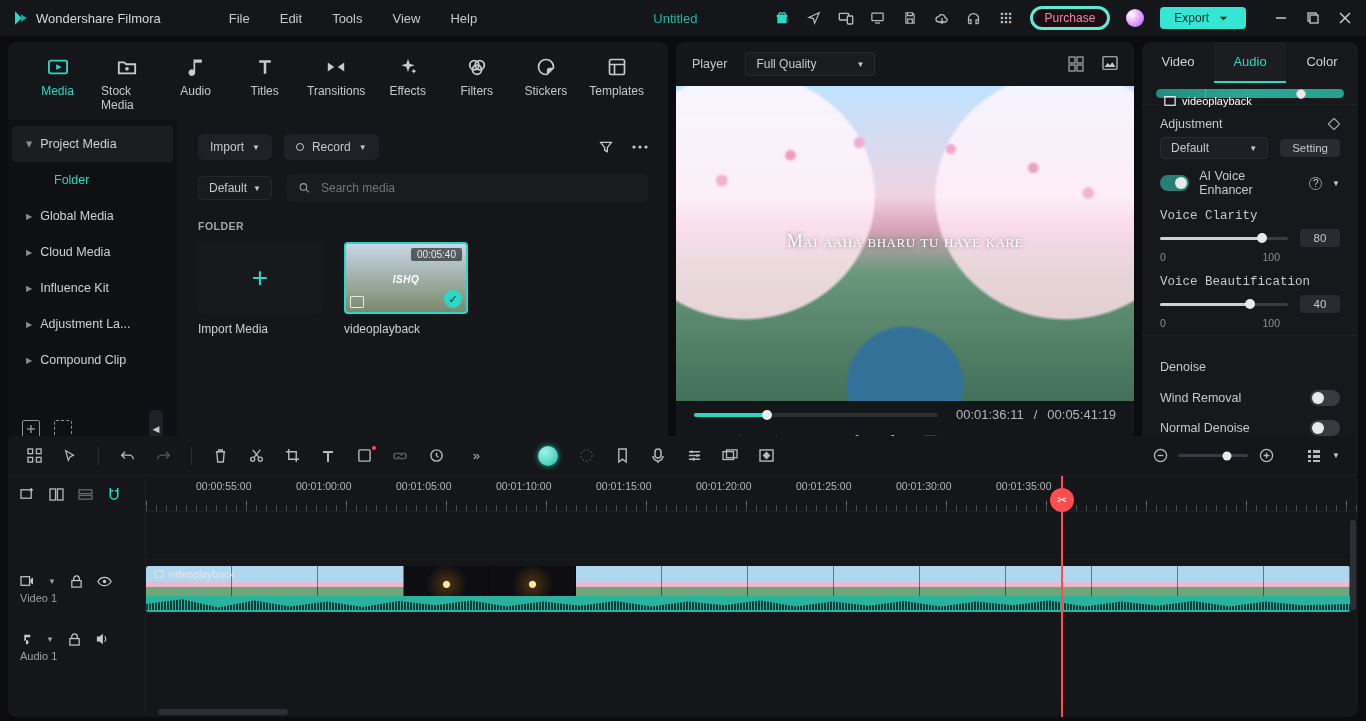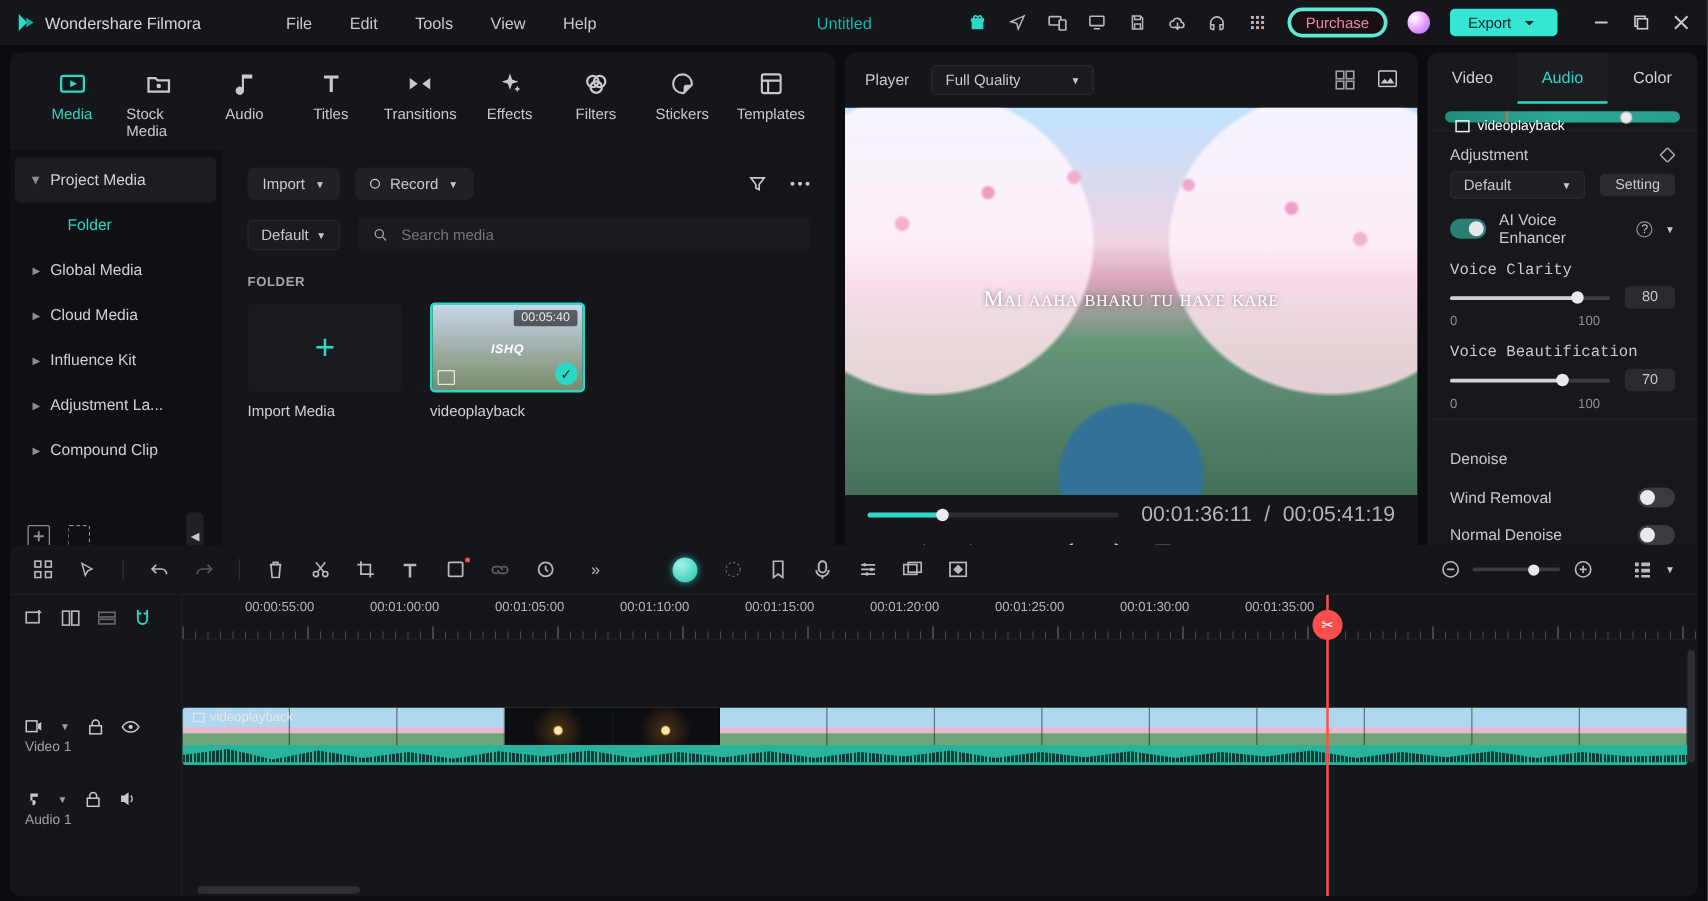--- a/index.html
+++ b/index.html
@@ -84,21 +84,21 @@
 }
 .blossom { position:absolute; inset:0; background:
   radial-gradient(ellipse 40% 55% at 15% 35%,#f2b4cf 0 70%,transparent 72%),
   radial-gradient(ellipse 40% 55% at 85% 35%,#eda8c7 0 70%,transparent 72%);
   mix-blend-mode:screen; opacity:.9;}
 .subtitle { position:absolute; left:0; right:0; top:46%; text-align:center; font-family:"Times New Roman",serif; font-variant:small-caps; letter-spacing:0.5px; color:#fff; font-size:18px; text-shadow:0 0 4px rgba(0,0,0,.5);}
 .pv-progress { padding:6px 18px 4px; display:flex; align-items:center; gap:18px; }
 .pbar { flex:1; height:4px; background:#2c2d32; border-radius:2px; position:relative; }
 .pbar .fill { position:absolute; left:0; top:0; bottom:0; width:30%; background:#2bd8c6; border-radius:2px;}
 .pbar .knob { position:absolute; left:30%; top:50%; transform:translate(-50%,-50%); width:10px;height:10px; border-radius:50%; background:#e9eaec;}
-.times { display:flex; align-items:center; gap:10px; font-size:17px; color:#b4b6ba; }
+.times { display:flex; align-items:center; gap:10px; font-size:13px; color:#b4b6ba; }
 .pv-controls { display:flex; align-items:center; gap:22px; padding:8px 20px 14px; }
 .pv-controls .sp { flex:1; }
 .pv-controls .c { width:16px;height:16px; display:flex;align-items:center;justify-content:center; color:#c7c9cc; }
 
 
 .inspector { width:272px; background:#17181c; border-radius:8px; display:flex; flex-direction:column; overflow:hidden; }
 .insp-tabs { display:flex; }
 .insp-tabs .t { flex:1; text-align:center; padding:12px 0; font-size:13px; color:#cfd1d4; }
 .insp-tabs .t.active { color:#2bd8c6; border-bottom:2px solid #2bd8c6; background:#1c1d21; }
 .insp-sub { display:flex; gap:16px; padding:10px 18px; align-items:center;}
@@ -622,21 +622,21 @@
           <span>0</span>
           <span>100</span>
         </div>
 
       <div class="lbls">Voice Beautification</div>
       <div class="field-row slider-row">
         <div class="track">
             <div class="f" style="width:70%"></div>
             <div class="kn" style="left:70%"></div>
           </div>
-        <div class="val">70</div>
+        <div class="val">40</div>
       </div>
       <div class="minmax">
           <span>0</span>
           <span>100</span>
         </div>
     </div>
 
     <div class="section" style="padding-bottom:2px">
       <div class="denoise-head">Denoise</div>
       <div class="dn-row">

